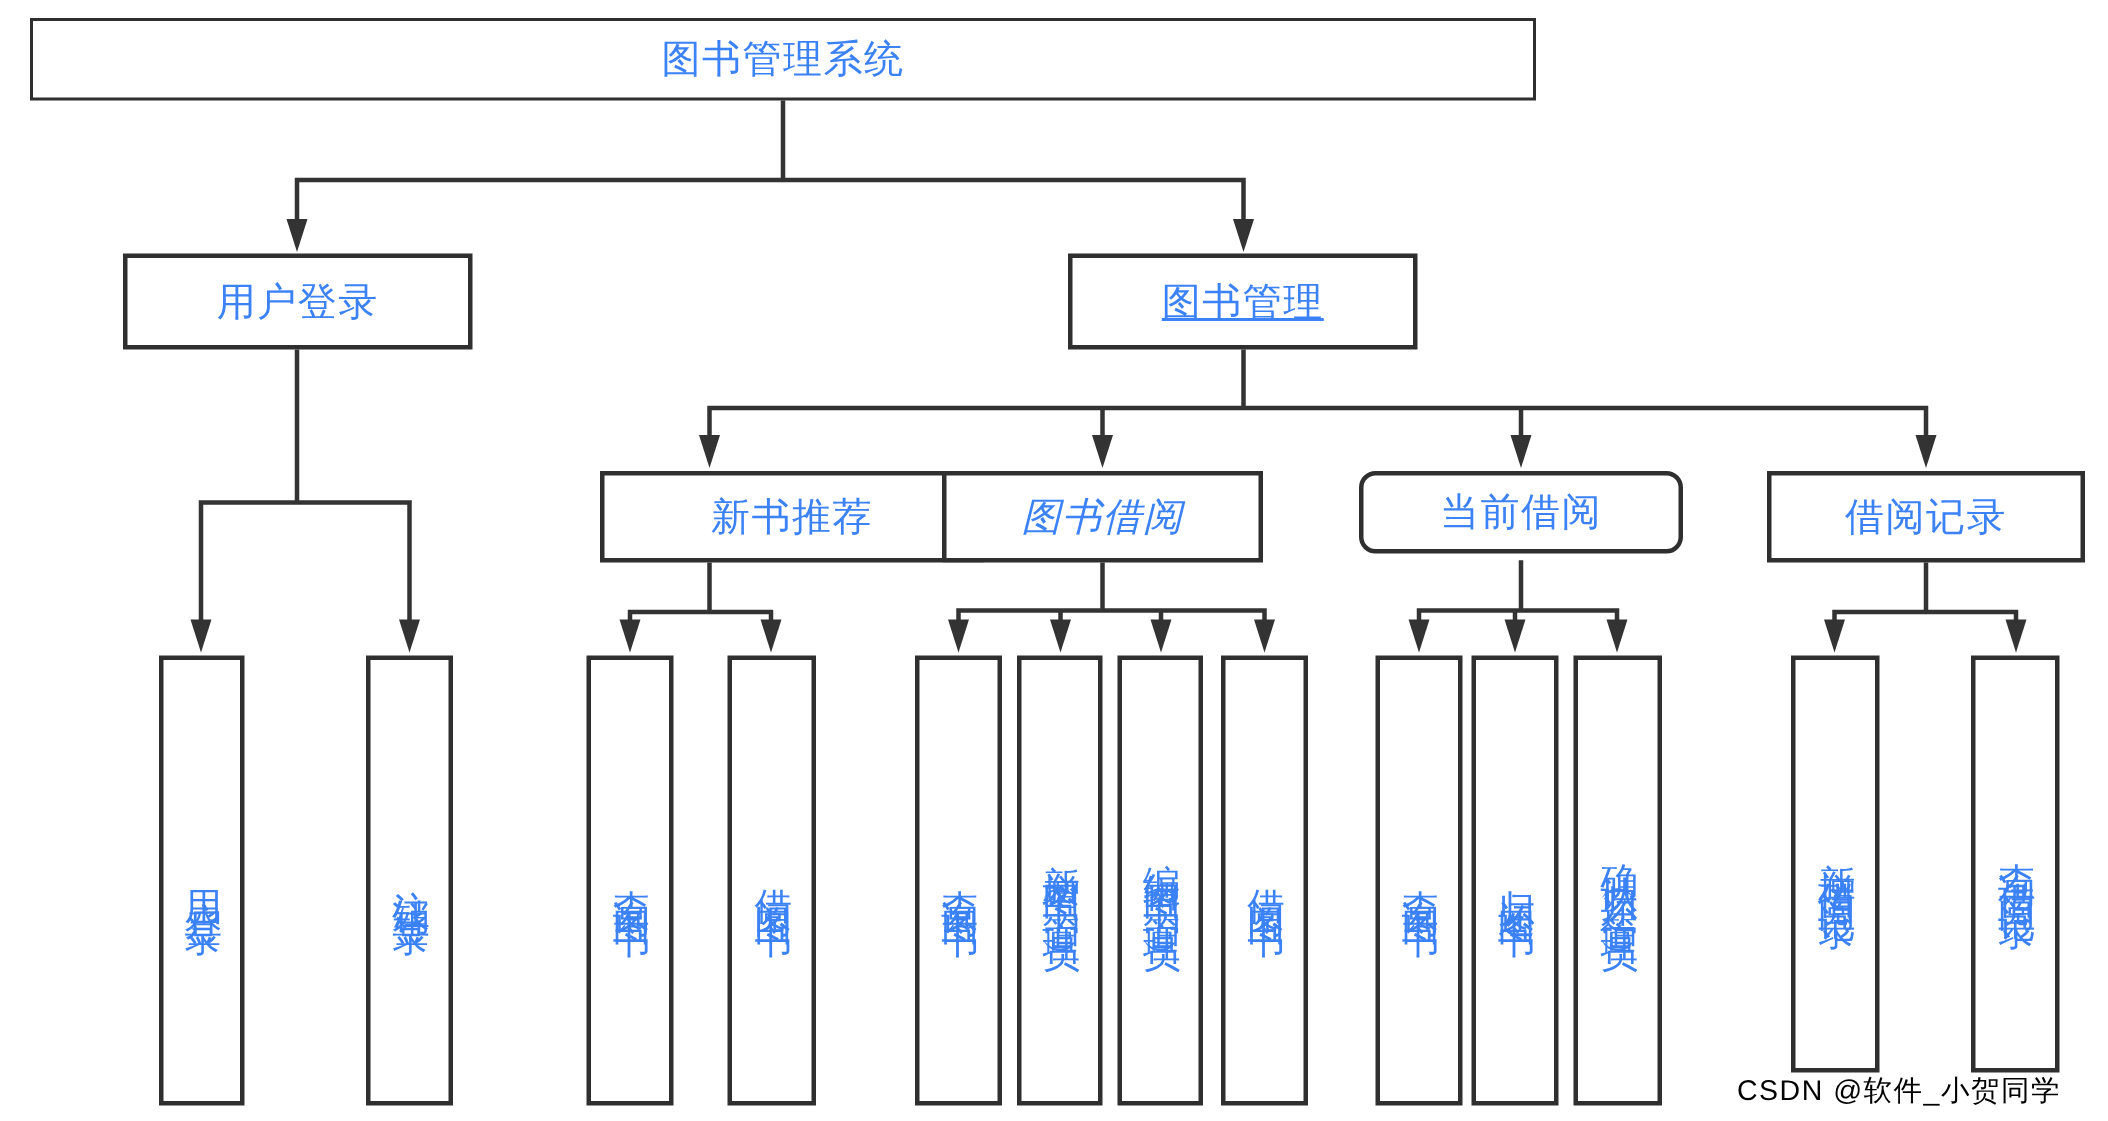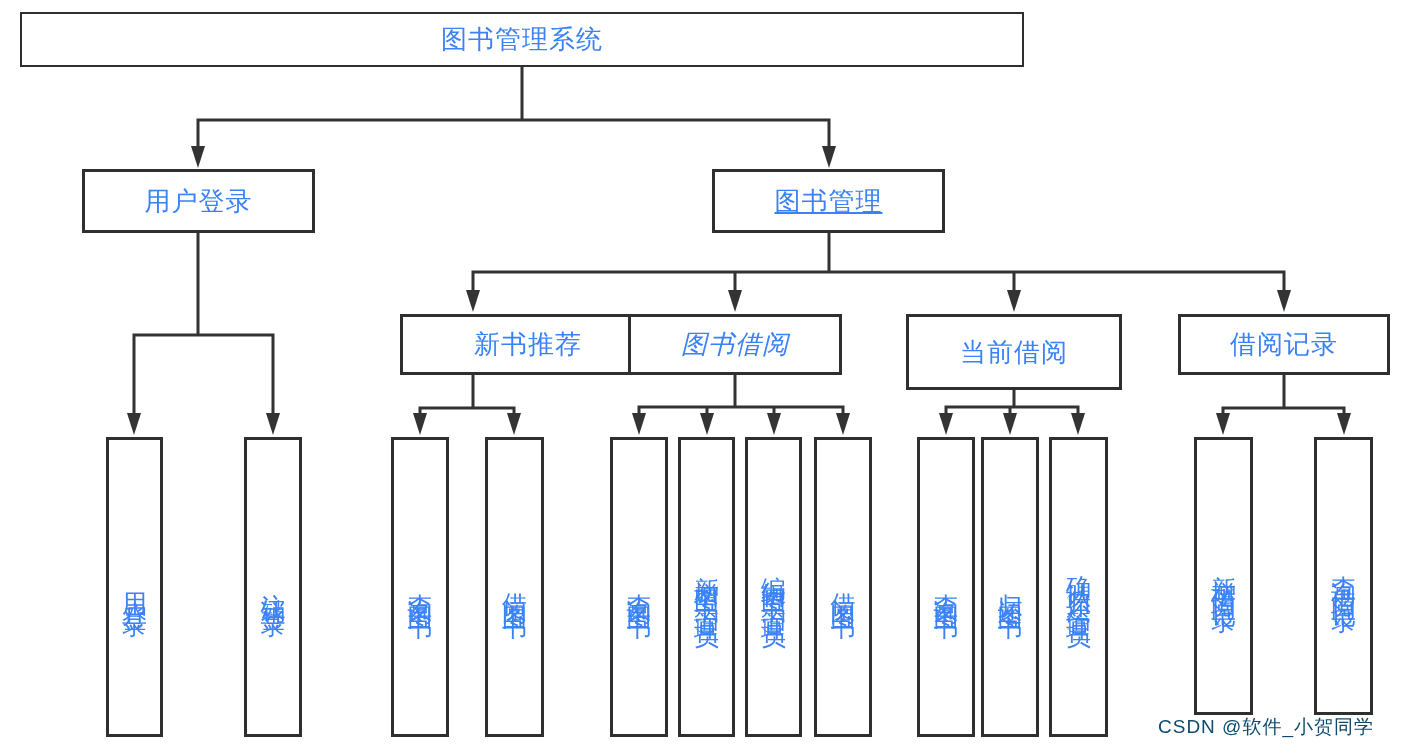--- a/index.html
+++ b/index.html
@@ -36,21 +36,21 @@
     letter-spacing: 7px;
     white-space: nowrap;
   }
 
   .watermark {
     position: absolute;
     left: 1158px;
     top: 714px;
     font-size: 19px;
     letter-spacing: 1px;
-    color: #0c4a6e;
+    color: #000000;
     white-space: nowrap;
     text-shadow: 0 0 2px #ffffff;
     z-index: 3;
   }
 </style>
 </head>
 <body>
 
 <div class="canvas">
 
@@ -97,21 +97,21 @@
   <div class="node h" style="left:712px; top:169px; width:233px; height:64px;text-decoration:underline;">
     <span>图书管理</span>
   </div>
 
   <div class="node h" style="left:364px; top:314px; width:256px; height:61px;margin-left:36px;">
     <span>新书推荐</span>
   </div>
   <div class="node h" style="left:628px; top:314px; width:214px; height:61px;font-style:italic;">
     <span>图书借阅</span>
   </div>
-  <div class="node h" style="left:906px; top:314px; width:216px; height:76px;">
+  <div class="node h" style="left:906px; top:314px; width:216px; height:55px;border-radius:11px;">
     <span>当前借阅</span>
   </div>
   <div class="node h" style="left:1178px; top:314px; width:212px; height:61px;">
     <span>借阅记录</span>
   </div>
 
   <div class="node v" style="left:106px; top:437px; width:57px; height:300px;">
     <span class="vtext">用户登录</span>
   </div>
   <div class="node v" style="left:244px; top:437px; width:58px; height:300px;">

